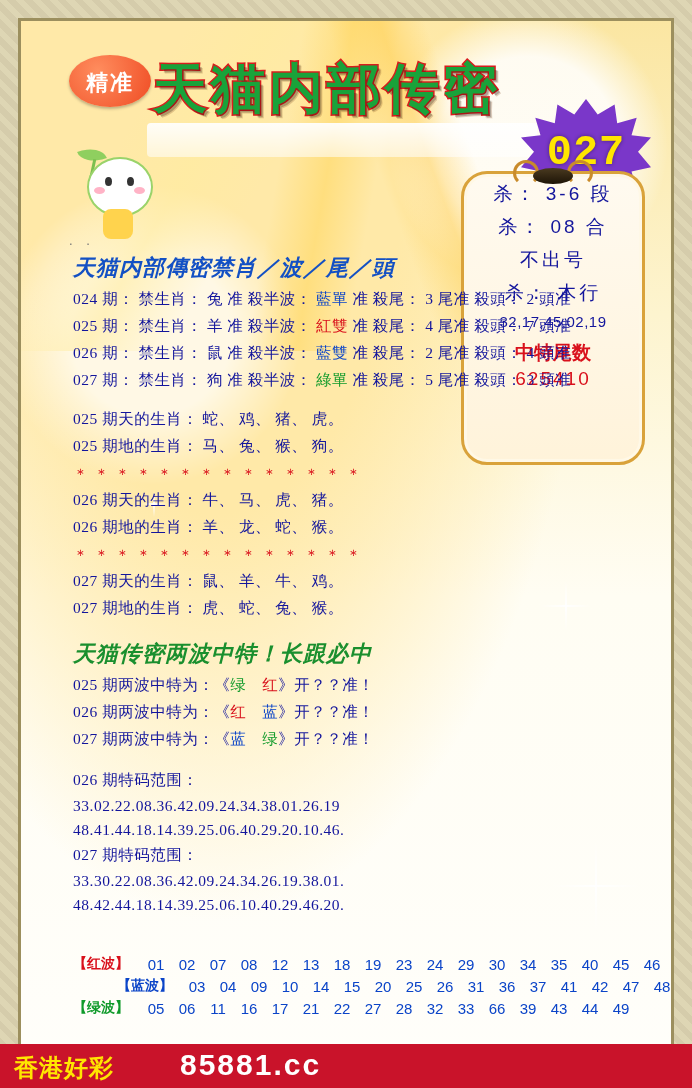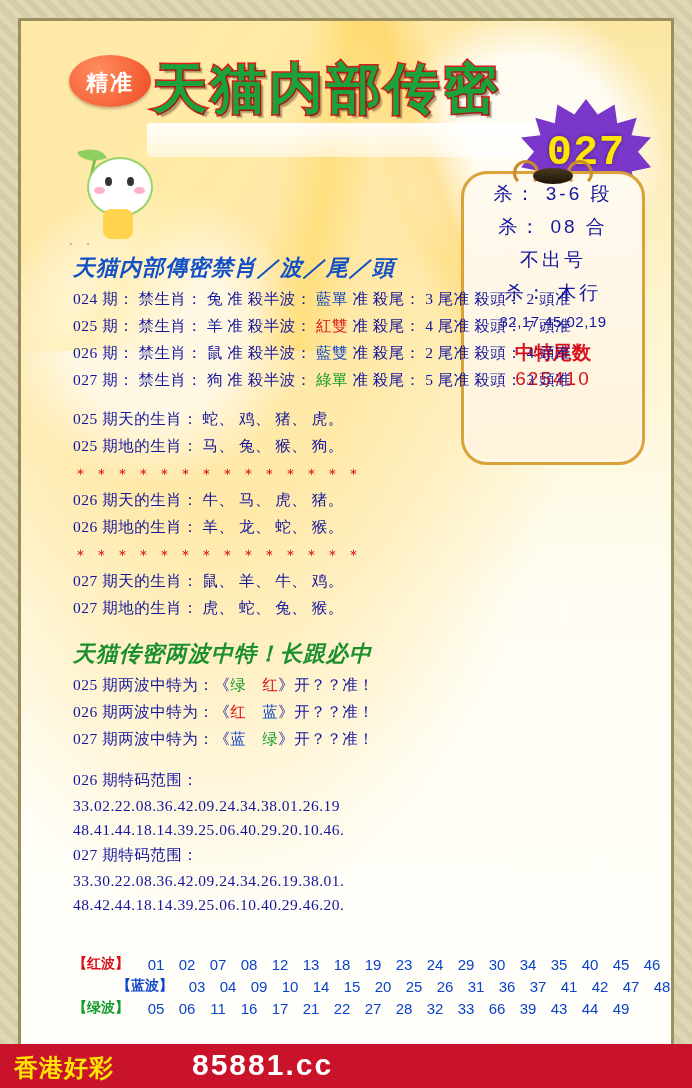--- a/index.html
+++ b/index.html
@@ -108,21 +108,21 @@
   
   .waves{position:absolute;left:52px;bottom:46px;width:600px;}
   .wrow{display:flex;align-items:center;margin:4px 0;}
   .wname{width:72px;font-size:14px;font-weight:bold;}
   .wname.r{color:#d9101b;} .wname.b{color:#0b44c8;margin-left:44px;} .wname.g{color:#0f9a2a;}
   .wnums{flex:1;display:flex;gap:9px;}
   .wnums span{font-size:15px;color:#0b44c8;width:22px;text-align:center;}
 
   .footer{position:absolute;left:0;right:0;bottom:0;height:44px;background:#c9132a;}
   .footer .f1{position:absolute;left:14px;top:8px;color:#ffe600;font-size:24px;font-weight:bold;letter-spacing:1px;}
-  .footer .f2{position:absolute;left:192px;top:4px;color:#fff;font-size:30px;font-weight:bold;letter-spacing:2px;}
+  .footer .f2{position:absolute;left:180px;top:4px;color:#fff;font-size:30px;font-weight:bold;letter-spacing:2px;}
 </style>
 </head>
 <body>
 
 <div class="page">
   <div class="frame">
     <div class="inner">
       <div class="beams"></div>
       <div class="sparkle" style="left:520px;top:560px;width:50px;height:50px;"></div>
       <div class="sparkle" style="left:530px;top:820px;width:90px;height:90px;"></div>

